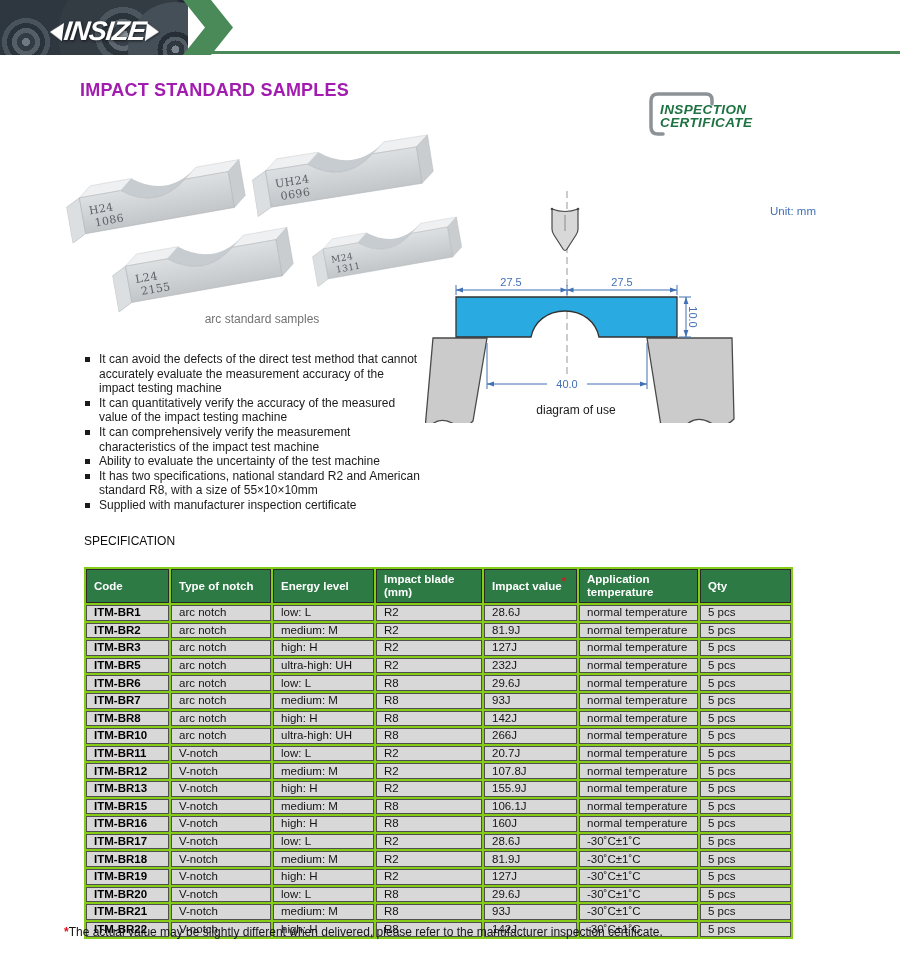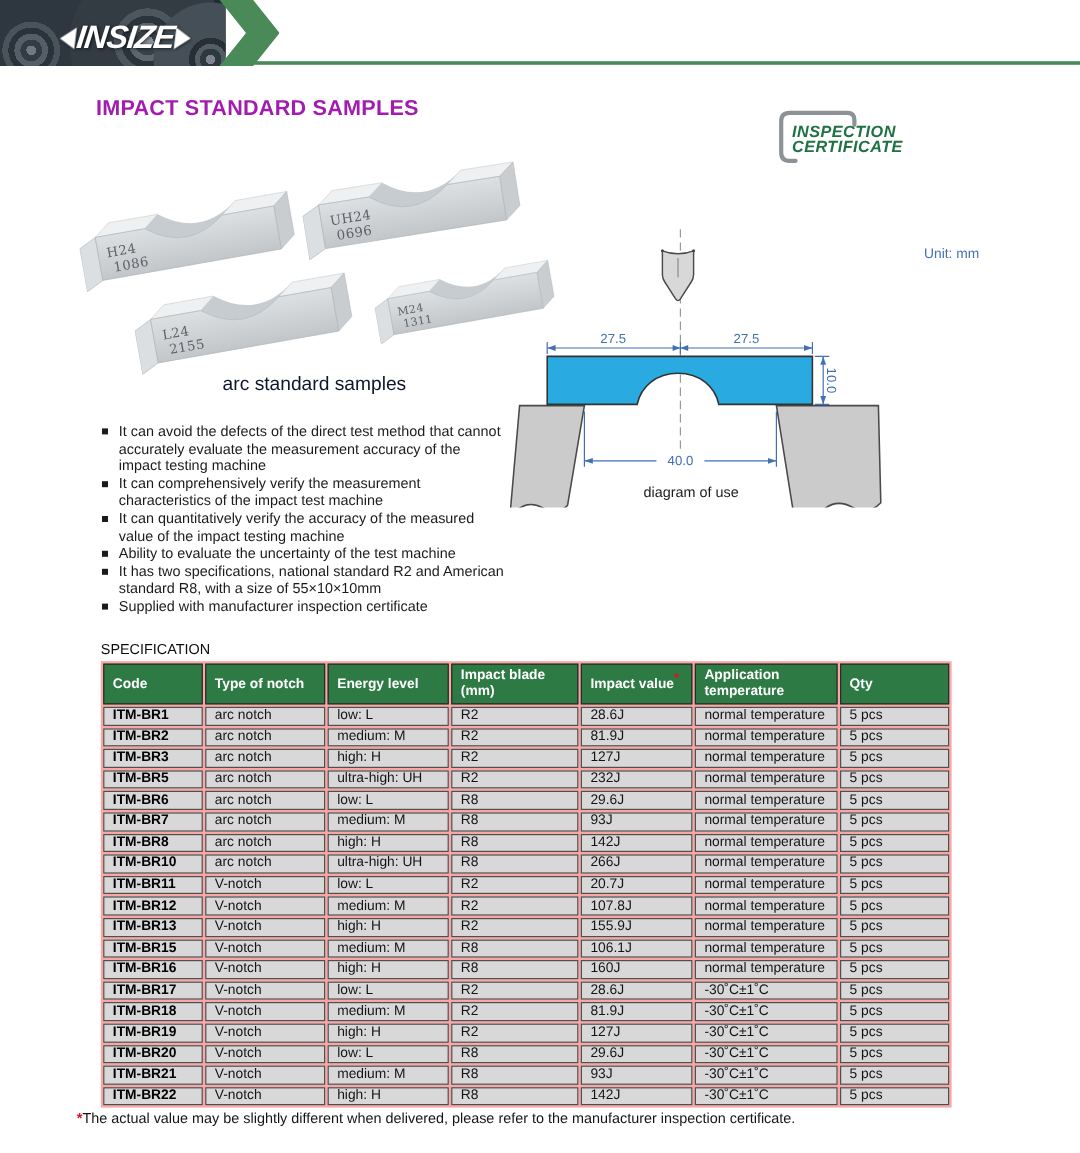--- a/index.html
+++ b/index.html
@@ -36,37 +36,37 @@
 
   
   .samples{position:absolute;left:62px;top:112px;width:420px;height:218px;}
   .block{position:absolute;}
   .block svg{display:block;}
   .b-uh24{left:190px;top:30px;width:184px;transform:rotate(-9deg);}
   .b-h24{left:4px;top:56px;width:182px;transform:rotate(-10deg);}
   .b-m24{left:250px;top:112px;width:152px;transform:rotate(-10deg);}
   .b-l24{left:50px;top:124px;width:184px;transform:rotate(-10deg);}
   .stamp{font-family:"DejaVu Serif",serif;font-size:12px;fill:#5d6166;letter-spacing:.5px;}
-  .samples-caption{position:absolute;left:60px;top:200px;width:280px;text-align:center;font-size:16px;color:#0f172a;}
+  .samples-caption{position:absolute;left:60px;top:200px;width:280px;text-align:center;font-size:12px;color:#737373;}
 
   
   .diagram{position:absolute;left:425px;top:183px;}
   .diagram svg{font-family:"Liberation Sans",sans-serif;}
   .dimtext{font-size:11px;fill:var(--dimension-blue,#4170b4);}
   .dimline{stroke:var(--dimension-blue,#4170b4);stroke-width:1;}
   .dimarrow{fill:var(--dimension-blue,#4170b4);}
 
   
   .features{position:absolute;left:84px;top:352px;width:336px;margin:0;padding:0;list-style:none;}
   .features li{display:flex;font-size:12px;line-height:14.6px;color:#1b1b1b;}
   .sq{flex:0 0 5px;width:5px;height:5px;background:#1b1b1b;margin:5px 9px 0 1px;}
 
   
   .spec-heading{position:absolute;left:84px;top:534px;font-size:12px;font-weight:normal;color:#0d0d0d;}
-  .spec-table{position:absolute;left:84px;top:551px;border-collapse:separate;border-spacing:2px;background:#fca5a5;table-layout:fixed;}
+  .spec-table{position:absolute;left:84px;top:567px;border-collapse:separate;border-spacing:2px;background:#84cc16;table-layout:fixed;}
   .spec-table th{background:var(--table-header-green,#2d7a45);color:#fff;font-size:11.5px;font-weight:bold;
                  text-align:left;padding:3px 7px;border:1px solid #2a2a2a;white-space:pre-line;line-height:13px;vertical-align:middle;height:26px;}
   .spec-table td{background:var(--row-gray,#d8d8d8);border:1px solid #4f4f4f;font-size:11.5px;
                  padding:0 7px;height:13.6px;line-height:13px;color:#141414;white-space:nowrap;overflow:hidden;}
   .spec-table td.code{font-weight:bold;color:#000;}
   .ast{color:var(--note-red,#e0131c);font-size:11px;vertical-align:super;line-height:0;}
 
   
   .footnote{position:absolute;left:64px;top:925px;font-size:12px;color:#141414;}
   .footnote .red{color:var(--note-red,#e0131c);font-weight:bold;}
@@ -217,26 +217,26 @@
 
   <ul class="features">
 
       <li>
         <span class="sq"></span>
         <span class="ftext">It can avoid the defects of the direct test method that cannot accurately evaluate the measurement accuracy of the impact testing machine</span>
       </li>
 
       <li>
         <span class="sq"></span>
+        <span class="ftext">It can quantitatively verify the accuracy of the measured value of the impact testing machine</span>
+      </li>
+
+      <li>
+        <span class="sq"></span>
         <span class="ftext">It can comprehensively verify the measurement characteristics of the impact test machine</span>
-      </li>
-
-      <li>
-        <span class="sq"></span>
-        <span class="ftext">It can quantitatively verify the accuracy of the measured value of the impact testing machine</span>
       </li>
 
       <li>
         <span class="sq"></span>
         <span class="ftext">Ability to evaluate the uncertainty of the test machine</span>
       </li>
 
       <li>
         <span class="sq"></span>
         <span class="ftext">It has two specifications, national standard R2 and American standard R8, with a size of 55×10×10mm</span>

